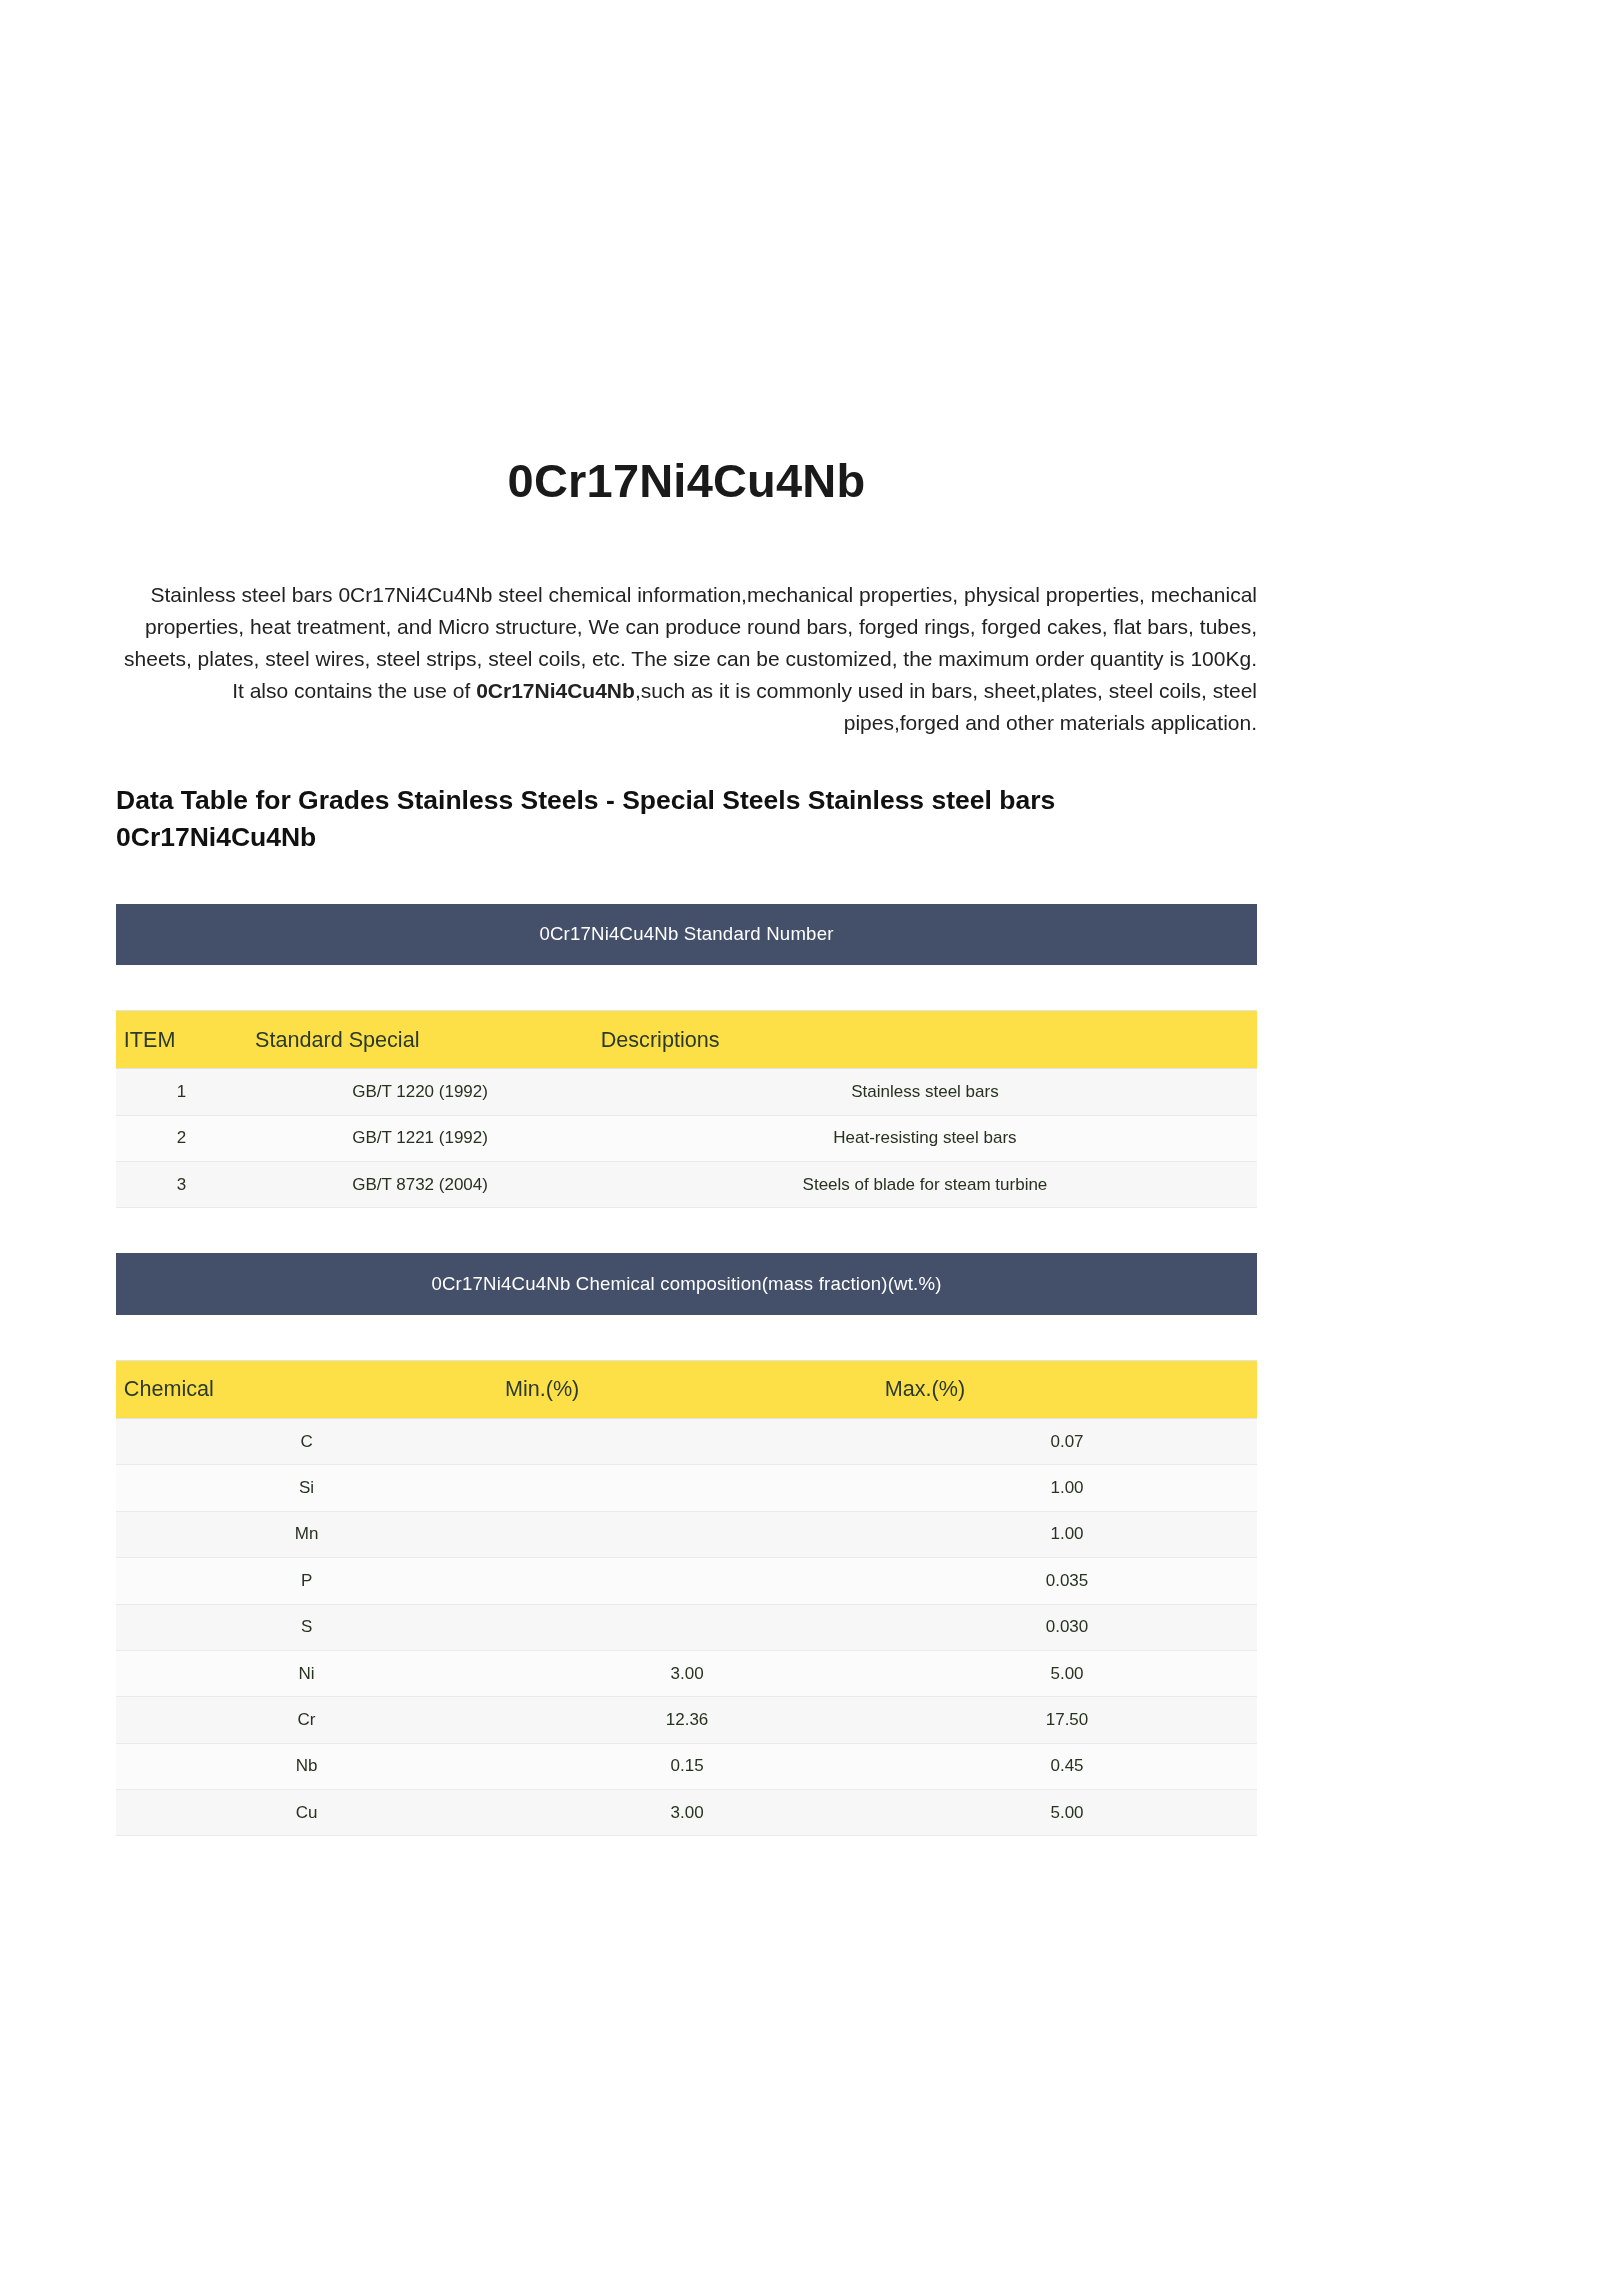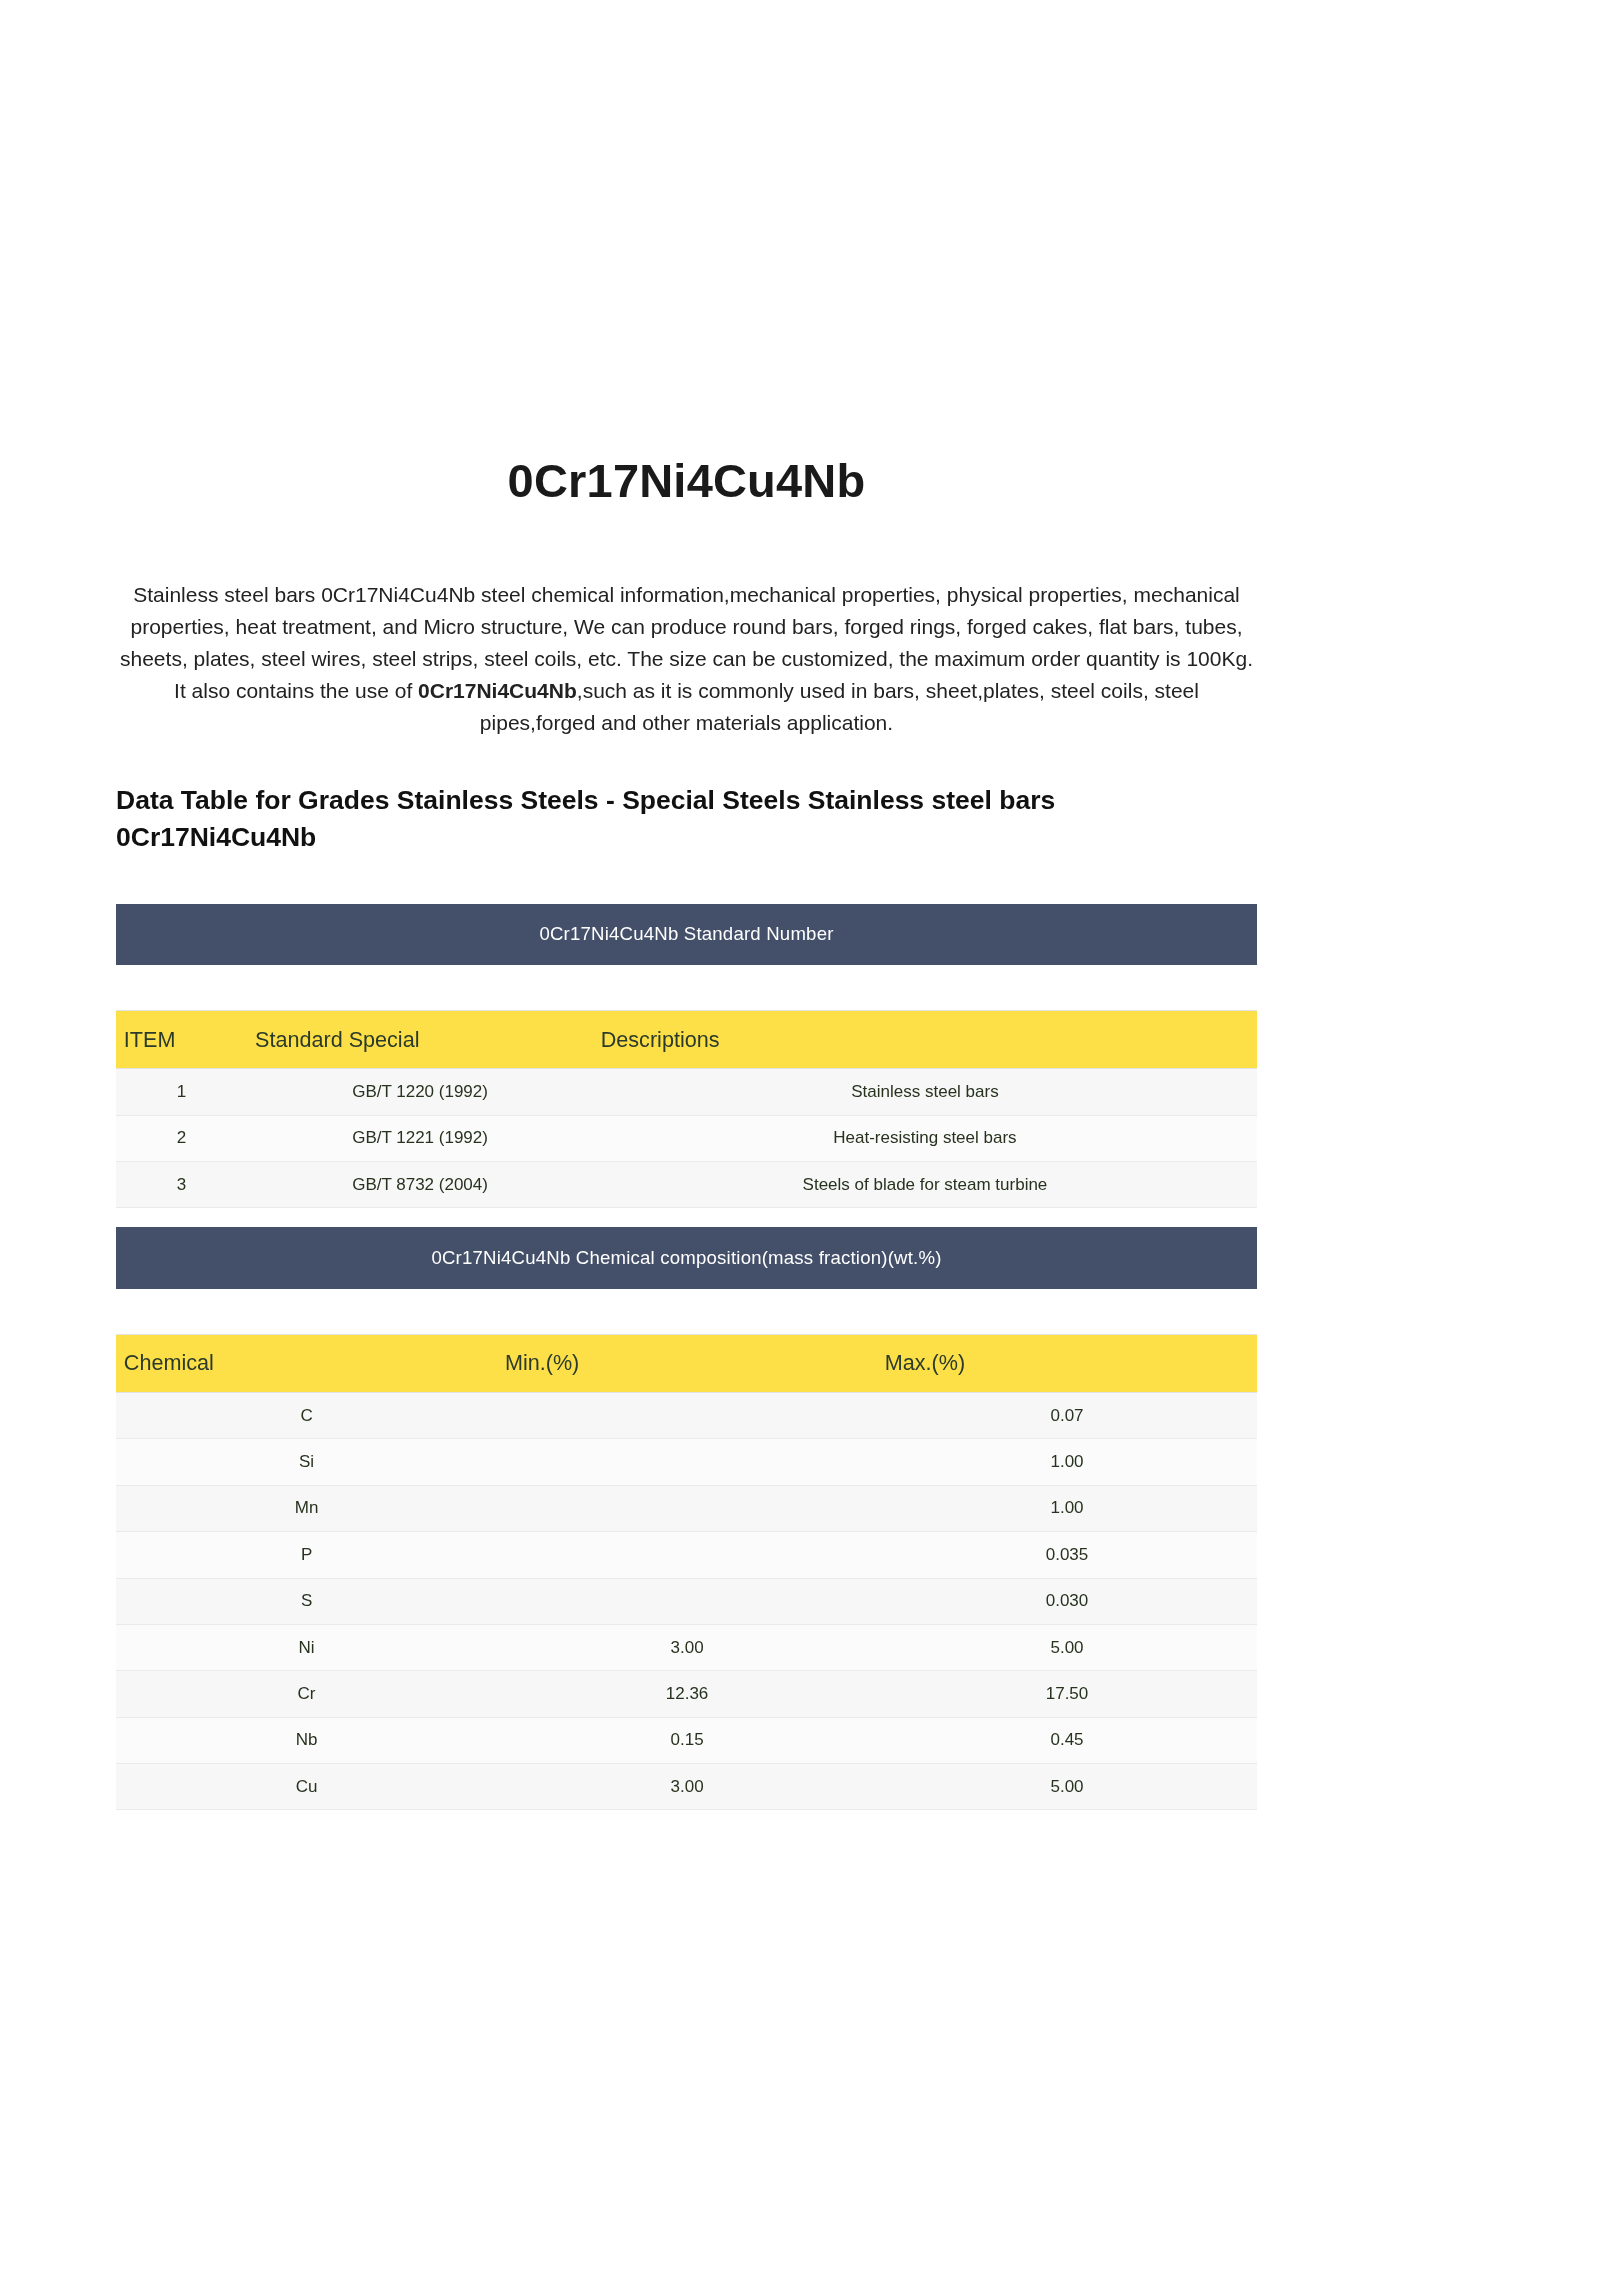--- a/index.html
+++ b/index.html
@@ -29,21 +29,21 @@
     font-weight: bold;
     color: #1a1a1a;
     letter-spacing: 0.2px;
   }
   .intro {
     margin: 0;
     padding-top: 71px;
     font-size: 21px;
     line-height: 1.52;
     color: #222222;
-    text-align: center;
+    text-align: right;
   }
   .intro b {
     font-weight: bold;
   }
   .section-heading {
     margin: 0;
     padding-top: 43px;
     font-size: 26.5px;
     line-height: 1.42;
     font-weight: bold;
@@ -86,21 +86,21 @@
     border-top: 1px solid #eaeaea;
   }
   table.data tr td:first-child,
   table.data tr th:first-child {
     border-left: none;
   }
   table.data tbody tr:nth-child(even) td {
     background: #fbfbfb;
   }
   .tbl-wrap {
-    margin-top: 19px;
+    margin-top: 45px;
   }
   .tbl-wrap:first-of-type {
     margin-top: 47px;
   }
   .t1 col.c1 { width: 11.5%; }
   .t1 col.c2 { width: 30.3%; }
   .t1 col.c3 { width: 58.2%; }
   .t2 col.c1 { width: 33.4%; }
   .t2 col.c2 { width: 33.3%; }
   .t2 col.c3 { width: 33.3%; }

